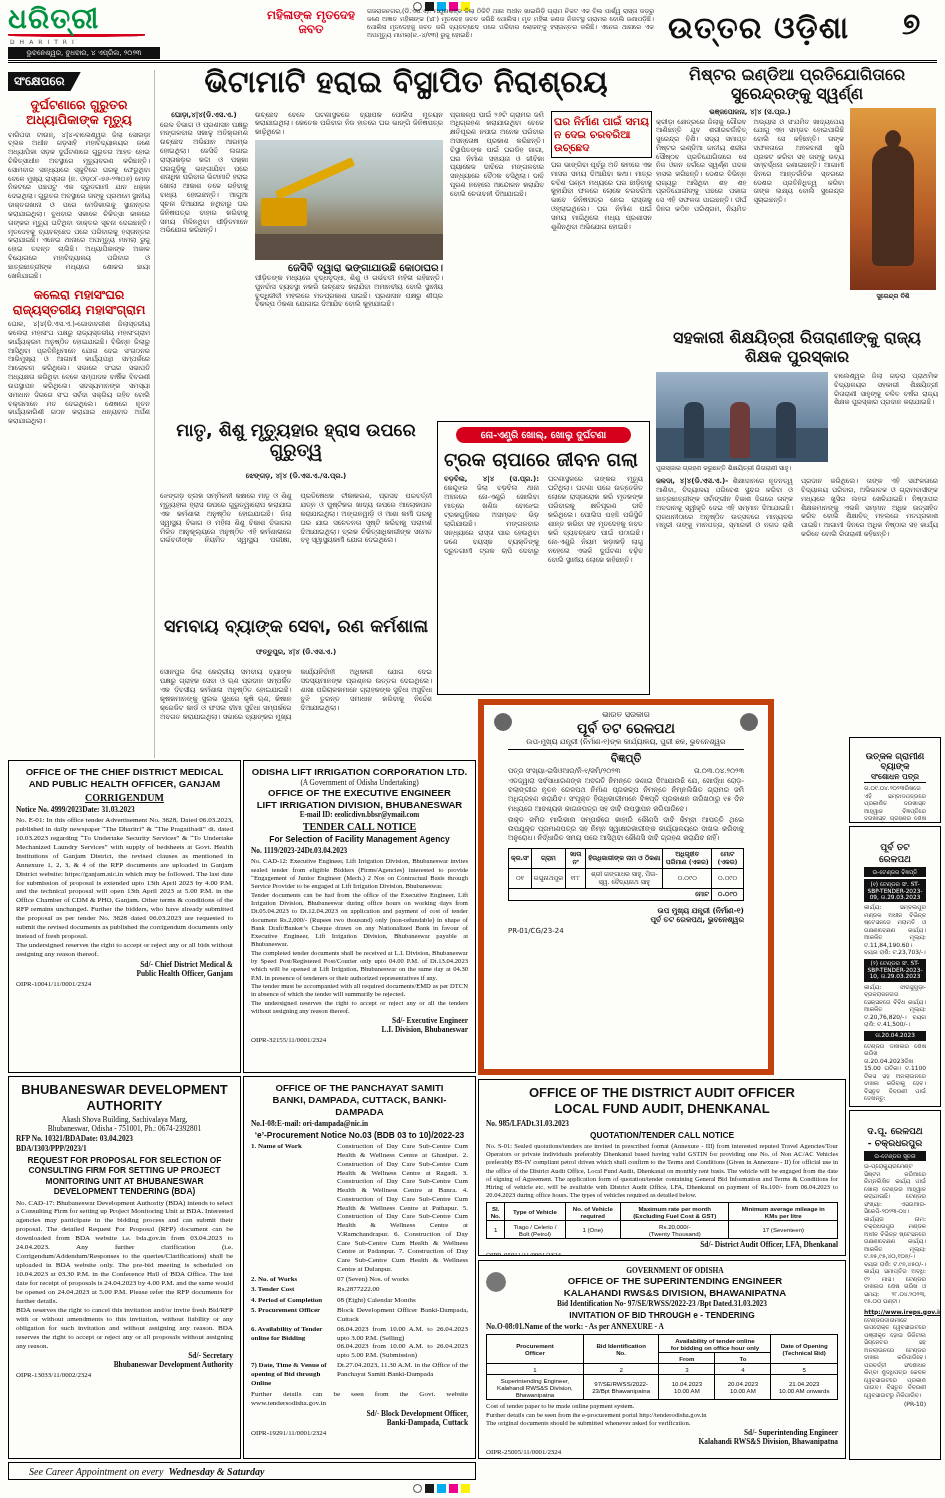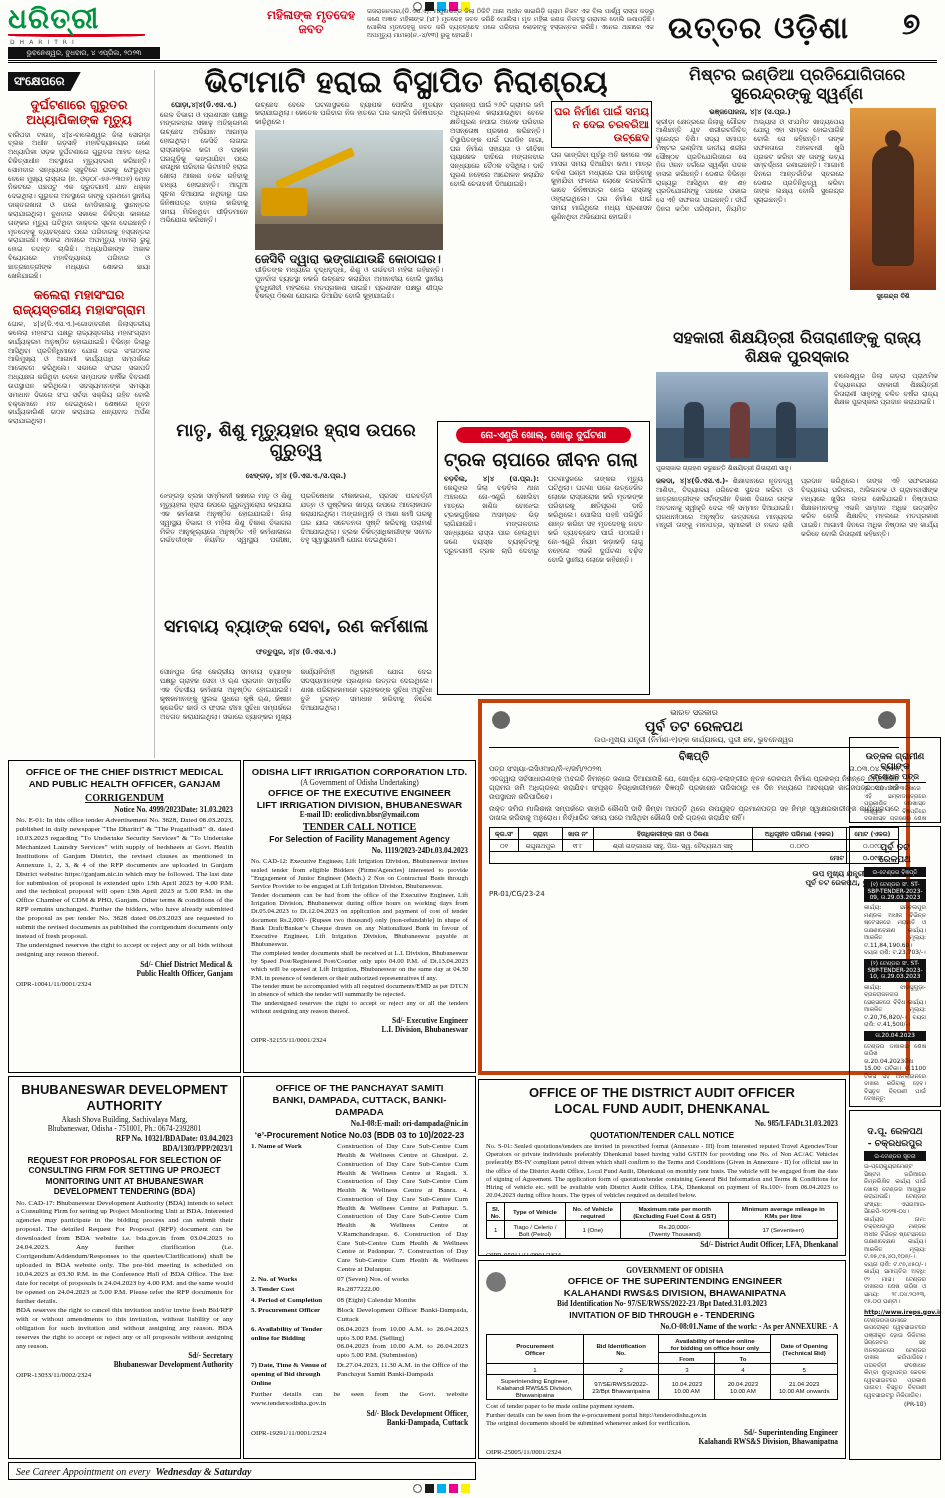--- a/index.html
+++ b/index.html
@@ -26,32 +26,32 @@
   .rule{left:8px;top:60px;width:929px;height:3px;border-top:1.5px solid #000;border-bottom:0.8px solid #000}
   
   .briefs{left:8px;top:70px;width:147px;height:688px;overflow:hidden;border-right:1px solid #bbb;padding-right:4px}
   .sec-label{background:#111;color:#fff;display:inline-block;font-size:12px;font-weight:bold;
              padding:2px 16px 3px 6px;clip-path:polygon(0 0,100% 0,86% 100%,0 100%)}
   .brief-head{color:#c40000;font-weight:bold;font-size:12.5px;line-height:1.22;margin:6px 0 3px;text-align:center}
   .brief-text{font-size:6.8px;line-height:1.3;text-align:justify}
   
   .main-art{left:160px;top:66px;width:492px;height:352px;overflow:hidden}
   .main-head{font-size:30px;font-weight:bold;text-align:center;line-height:1.05}
-  .main-cols{display:flex;gap:7px;margin-top:3px}
+  .main-cols{display:flex;gap:7px;margin-top:13px}
   .mc-a{width:88px}.mc-b{width:188px}.mc-c{width:94px}.mc-d{width:101px}
   .dateline{font-weight:bold;font-size:7px;text-align:center;margin-bottom:2px}
   .art-text{font-size:6.9px;line-height:1.28;text-align:justify}
   .photo1{width:188px;height:120px;position:relative;margin-top:3px;overflow:hidden;
           background:linear-gradient(180deg,#c9d4d8 0%,#aab4ae 45%,#8c7f66 72%,#6f6353 100%)}
   .jcb-arm{position:absolute;left:18px;top:34px;width:84px;height:9px;background:#e0a племя:#e0a800;background:#e0a800;transform:rotate(-24deg);border-radius:2px}
   .jcb-body{position:absolute;left:6px;top:58px;width:46px;height:28px;background:#d99a00;border-radius:3px}
   .rubble{position:absolute;left:0;bottom:0;width:100%;height:26px;background:#5c5044}
-  .cap{font-size:12px;font-weight:bold;margin-top:2px;text-align:left}
+  .cap{font-size:10px;font-weight:bold;margin-top:2px;text-align:right}
   .redbox{border:1px solid #000;padding:3px 2px;margin-bottom:3px}
-  .redbox-h{color:#c40000;font-weight:bold;font-size:10.5px;text-align:right;line-height:1.25}
+  .redbox-h{color:#c40000;font-weight:bold;font-size:10.5px;text-align:left;line-height:1.25}
   
   .mi{left:656px;top:66px;width:282px;height:258px;overflow:hidden}
   .mi-head{font-size:16px;font-weight:bold;text-align:center;line-height:1.18}
   .mi-row{display:flex;gap:6px;margin-top:4px}
   .mi-textwrap{width:188px}
   .mi-text{column-count:2;column-gap:7px;font-size:6.8px;line-height:1.28;text-align:justify;height:196px;overflow:hidden}
   .photo2{width:86px;height:182px;position:relative;overflow:hidden;
           background:linear-gradient(180deg,#e09a3f 0%,#b55a26 60%,#7c3318 100%)}
   .bb-fig{position:absolute;left:22px;top:38px;width:42px;height:120px;background:#4a2c1c;border-radius:18px 18px 6px 6px}
   .bb-head{position:absolute;left:35px;top:22px;width:16px;height:18px;background:#4a2c1c;border-radius:50%}
@@ -76,21 +76,21 @@
   .blk-h{height:118px;overflow:hidden}
   .blk-c{height:120px;overflow:hidden}
   .mt6{margin-top:6px}
   
   .acc{left:437px;top:421px;width:213px;height:274px;border:1px solid #000;padding:5px 6px;overflow:hidden}
   .kicker{background:#d6001c;color:#fff;font-weight:bold;font-size:9.5px;text-align:center;
           border-radius:9px;padding:2px 5px;width:88%;margin:0 auto}
   .acc-head{font-size:19px;font-weight:bold;text-align:left;margin:5px 0 4px}
   .acc-cols{column-count:2;column-gap:9px;font-size:6.9px;line-height:1.3;text-align:justify;height:200px;overflow:hidden}
   
-  .ecor{left:478px;top:699px;width:432px;height:376px;border:4px solid #c2410c;padding:5px 7px;overflow:hidden}
+  .ecor{left:478px;top:699px;width:296px;height:376px;border:6px solid #c2410c;padding:5px 24px;overflow:hidden}
   .emb{width:18px;height:18px;border-radius:50%;background:#666;position:absolute;top:8px}
   .emb.l{left:10px}.emb.r{right:10px}
   .ec-gov{font-size:8px;text-align:center}
   .ec-title{font-size:14px;font-weight:bold;text-align:center}
   .ec-office{font-size:7.3px;text-align:center;border-bottom:1px solid #000;padding-bottom:3px;margin-bottom:2px}
   .ec-sub{font-size:11px;font-weight:bold;text-align:center;margin:2px 0}
   .ec-ref{display:flex;justify-content:space-between;font-size:7px;margin-bottom:2px}
   .ec-body{font-size:7px;line-height:1.32;text-align:justify;margin-top:2px}
   .ec-t{width:100%;border-collapse:collapse;font-size:6.4px;margin-top:4px}
   .ec-t th,.ec-t td{border:1px solid #000;padding:1.5px 2px;text-align:center;white-space:pre-line;vertical-align:middle}
@@ -114,37 +114,37 @@
   .notice{position:absolute;border:1.6px solid #000;padding:5px 7px;overflow:hidden;font-family:"Liberation Serif",serif}
   .cdmo{left:8px;top:760px;width:233px;height:313px}
   .olic{left:243px;top:760px;width:233px;height:313px}
   .bda{left:8px;top:1076px;width:233px;height:383px}
   .pan{left:243px;top:1076px;width:233px;height:383px}
   .audit{left:478px;top:1079px;width:368px;height:177px}
   .kal{left:478px;top:1260px;width:368px;height:199px}
   .n-title{font-size:9.6px;font-weight:bold;text-align:center;line-height:1.25;white-space:pre-line;font-family:"Liberation Sans",sans-serif}
   .n-big{font-size:13px}
   .n-sub{font-size:10px;font-weight:bold;text-align:center;text-decoration:underline;margin:2px 0}
-  .n-row{display:flex;justify-content:flex-end;font-size:7.4px;font-weight:bold;margin:1px 0}
+  .n-row{display:flex;justify-content:flex-start;font-size:7.4px;font-weight:bold;margin:1px 0}
   .n-line{font-size:7.4px;text-align:center}
   .n-heading{font-size:8.4px;font-weight:bold;text-align:center;line-height:1.25;margin:2px 0;font-family:"Liberation Sans",sans-serif}
   .n-body{font-size:7.1px;line-height:1.26;text-align:justify;white-space:pre-line;margin-top:2px}
   .n-sign{text-align:right;font-size:7.4px;font-weight:bold;white-space:pre-line;margin-top:1px}
   .n-oipr{font-size:6.9px;margin-top:2px}
   .n-email{font-size:7.2px;text-align:center;font-weight:bold}
   .a-t{width:100%;border-collapse:collapse;font-size:6.1px;margin-top:3px;font-family:"Liberation Sans",sans-serif}
   .a-t th,.a-t td{border:1px solid #000;padding:1.5px 2px;text-align:center;white-space:pre-line;vertical-align:middle}
   .p-item{display:flex;font-size:7px;line-height:1.25;margin-top:1.5px}
   .p-lab{width:86px;flex:none;font-weight:bold}
   .p-val{flex:1;white-space:pre-line;text-align:justify}
   .k-head{display:flex;align-items:center;gap:6px}
   .gov-emb{width:20px;height:20px;border-radius:50%;background:#777;flex:none}
   .k-headtx{flex:1}
   .career{position:absolute;left:8px;top:1462px;width:468px;height:18px;border:1px solid #000;
-          display:flex;align-items:center;padding:0 7px;font-size:10px;font-style:italic;font-family:"Liberation Serif",serif}
+          display:flex;align-items:center;padding:0 20px;font-size:10px;font-style:italic;font-family:"Liberation Serif",serif}
   .career b{margin-left:5px;font-style:italic}
 </style>
 </head>
 <body>
 
 <div id="page">
 
   <div class="marks" style="left:413px;top:2px">
     <span class="mk mk-reg"></span>
     <span class="mk mk-k"></span>

